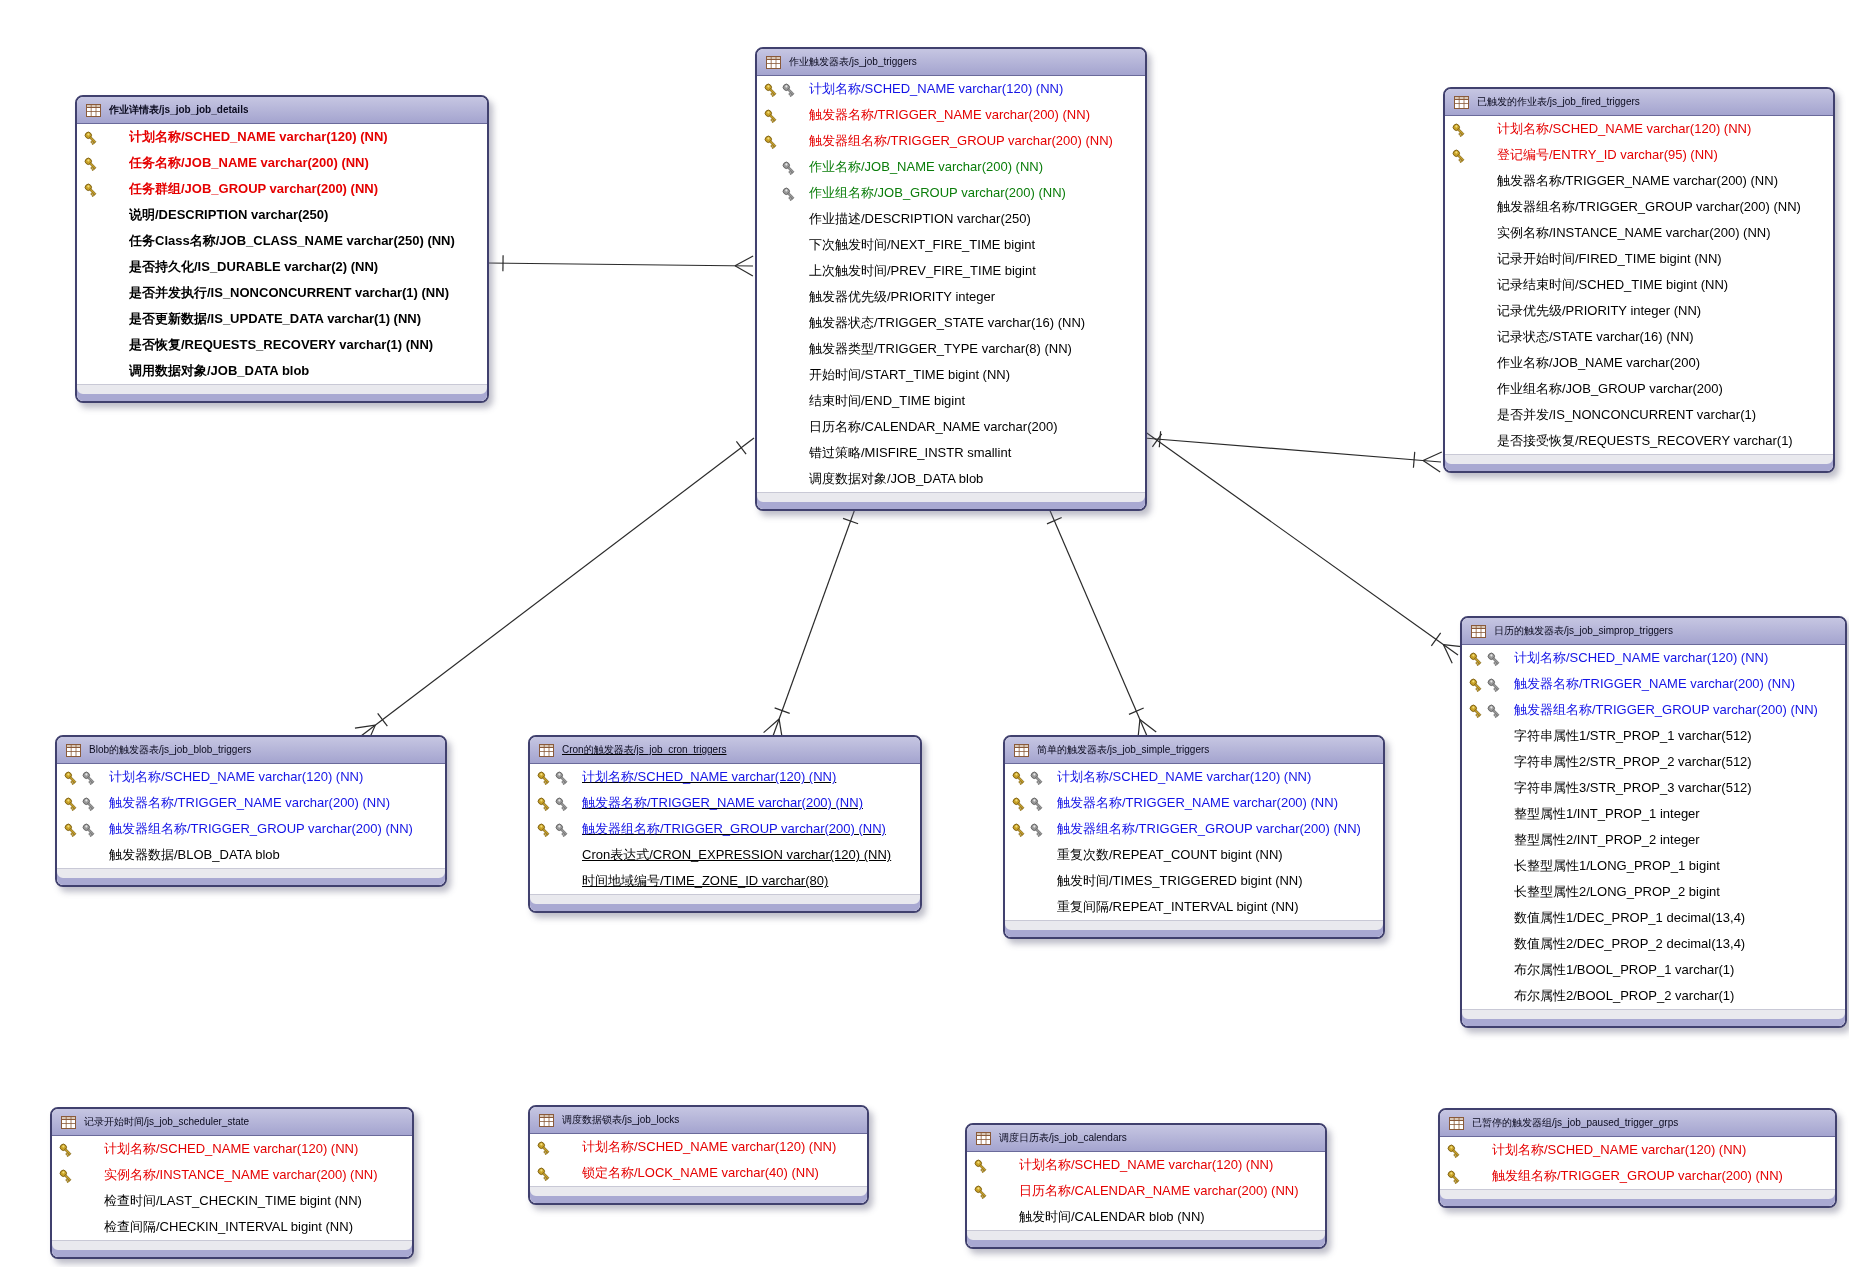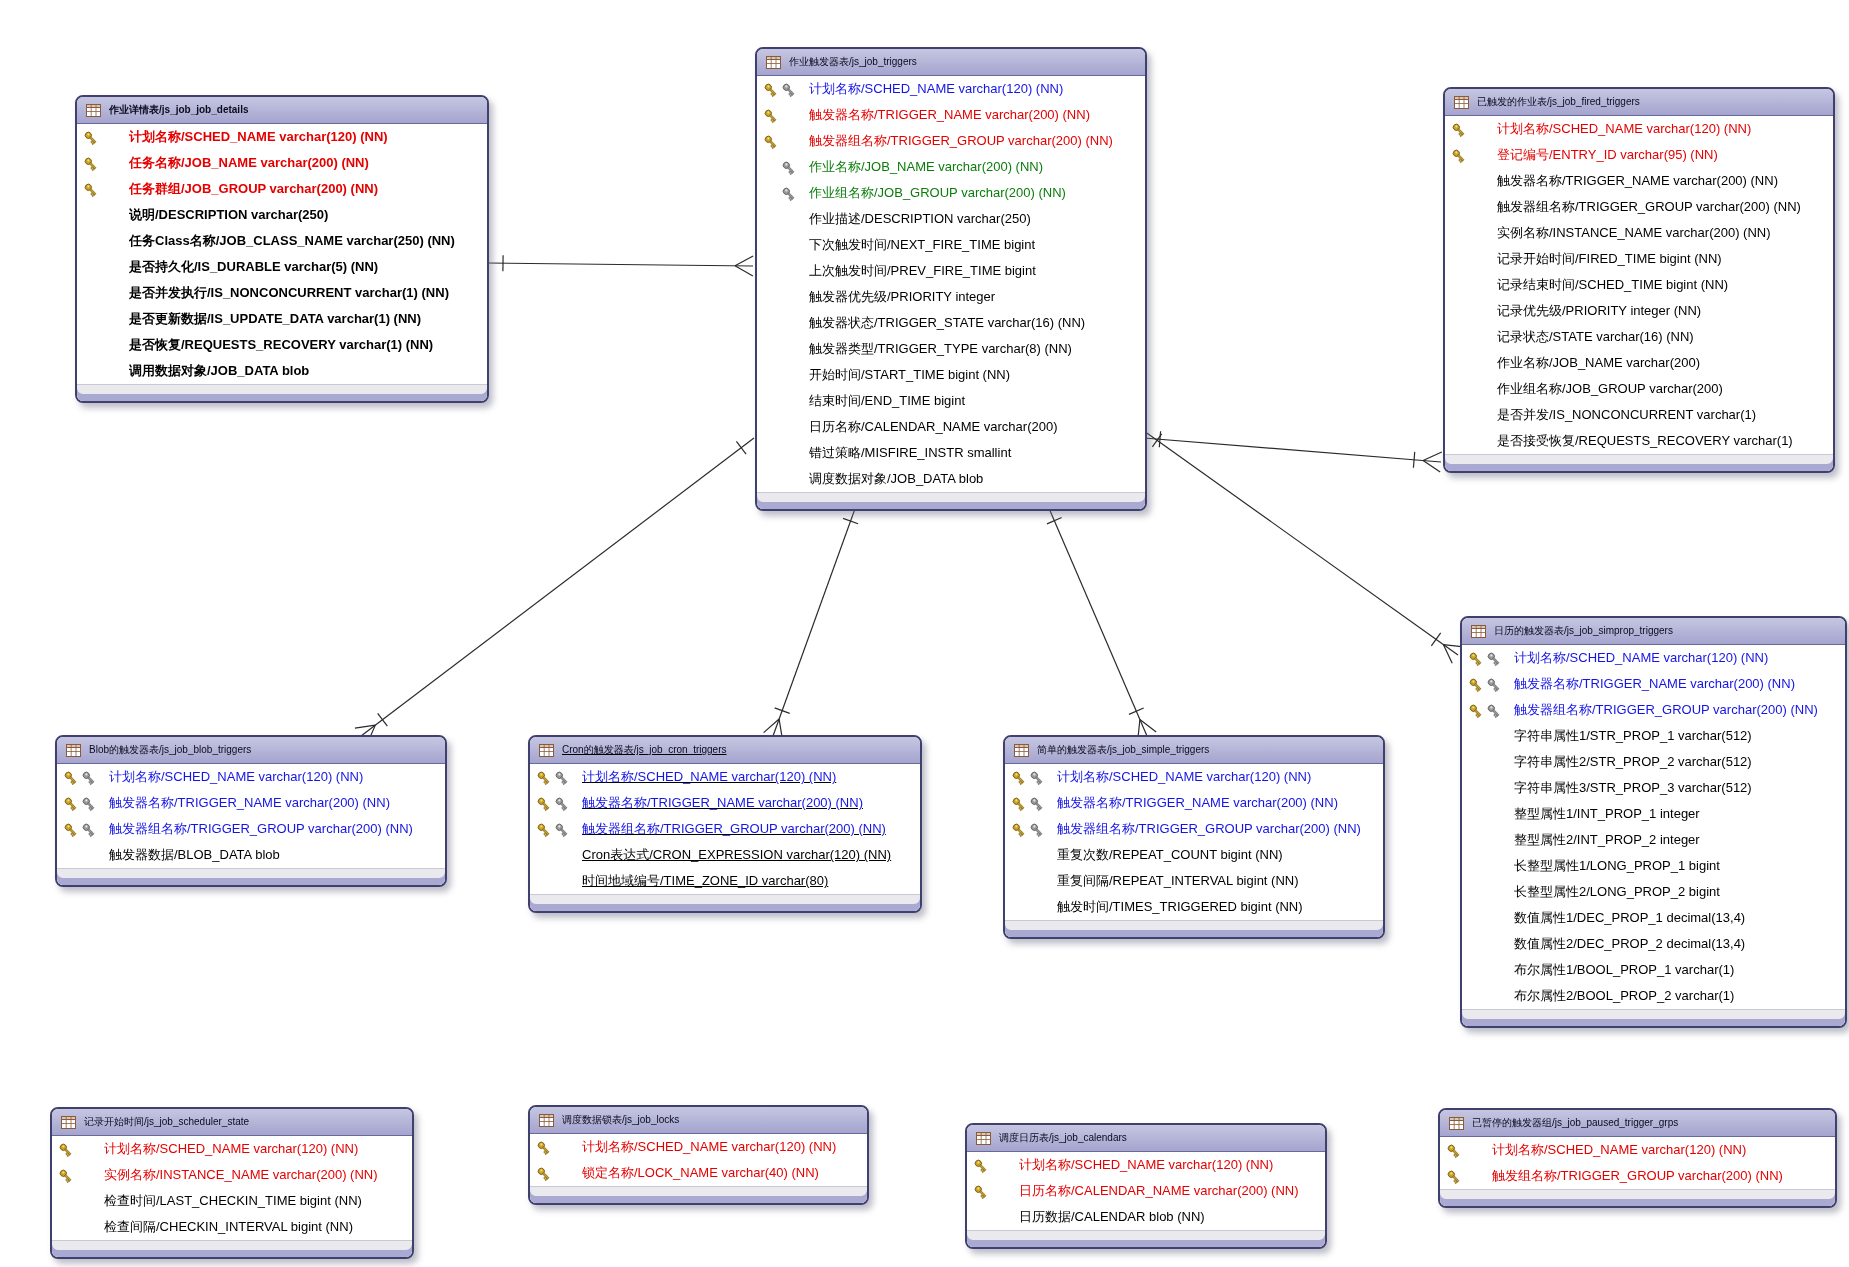--- a/index.html
+++ b/index.html
@@ -111,21 +111,21 @@
             </svg></span>
           <span class="rlabel c-pk">任务群组/JOB_GROUP varchar(200) (NN)</span>
         </div>
         <div class="trow">
           <span class="rlabel c-normal">说明/DESCRIPTION varchar(250)</span>
         </div>
         <div class="trow">
           <span class="rlabel c-normal">任务Class名称/JOB_CLASS_NAME varchar(250) (NN)</span>
         </div>
         <div class="trow">
-          <span class="rlabel c-normal">是否持久化/IS_DURABLE varchar(5) (NN)</span>
+          <span class="rlabel c-normal">是否持久化/IS_DURABLE varchar(2) (NN)</span>
         </div>
         <div class="trow">
           <span class="rlabel c-normal">是否并发执行/IS_NONCONCURRENT varchar(1) (NN)</span>
         </div>
         <div class="trow">
           <span class="rlabel c-normal">是否更新数据/IS_UPDATE_DATA varchar(1) (NN)</span>
         </div>
         <div class="trow">
           <span class="rlabel c-normal">是否恢复/REQUESTS_RECOVERY varchar(1) (NN)</span>
         </div>
@@ -571,25 +571,25 @@
                 <rect x="10.6" y="9" width="1.3" height="2.1" fill="#9a9a9a" stroke="#606060" stroke-width="0.6"></rect>
                 <rect x="12.7" y="9" width="1.3" height="2.6" fill="#9a9a9a" stroke="#606060" stroke-width="0.6"></rect>
               </g>
             </svg></span>
           <span class="rlabel c-pkfk">触发器组名称/TRIGGER_GROUP varchar(200) (NN)</span>
         </div>
         <div class="trow">
           <span class="rlabel c-normal">重复次数/REPEAT_COUNT bigint (NN)</span>
         </div>
         <div class="trow">
+          <span class="rlabel c-normal">触发时间/TIMES_TRIGGERED bigint (NN)</span>
+        </div>
+        <div class="trow">
           <span class="rlabel c-normal">重复间隔/REPEAT_INTERVAL bigint (NN)</span>
         </div>
-        <div class="trow">
-          <span class="rlabel c-normal">触发时间/TIMES_TRIGGERED bigint (NN)</span>
-        </div>
       </div>
       <div class="tfoot"></div>
     </div>
     <div class="table" style="left: 1460px; top: 616px; width: 383px;">
       <div class="thead">
         <span class="ticon">
           <svg width="15" height="13" viewBox="0 0 15 13">
             <rect x="0.5" y="0.5" width="14" height="12" fill="#ffffff" stroke="#8a5a3a" stroke-width="1"></rect>
             <rect x="0.5" y="0.5" width="14" height="3" fill="#d8c8b8" stroke="#8a5a3a" stroke-width="1"></rect>
             <line x1="5.2" y1="0.5" x2="5.2" y2="12.5" stroke="#8a5a3a" stroke-width="0.8"></line>
@@ -819,21 +819,21 @@
                 <circle cx="4.2" cy="8" r="3.1" fill="#c9a227" stroke="#7a5c10" stroke-width="0.9"></circle>
                 <circle cx="3.6" cy="7.3" r="1.1" fill="#f2dd7a"></circle>
                 <rect x="6.8" y="7.1" width="7.4" height="1.9" rx="0.4" fill="#c9a227" stroke="#7a5c10" stroke-width="0.7"></rect>
                 <rect x="10.6" y="9" width="1.3" height="2.1" fill="#c9a227" stroke="#7a5c10" stroke-width="0.6"></rect>
                 <rect x="12.7" y="9" width="1.3" height="2.6" fill="#c9a227" stroke="#7a5c10" stroke-width="0.6"></rect>
               </g>
             </svg></span>
           <span class="rlabel c-pk">日历名称/CALENDAR_NAME varchar(200) (NN)</span>
         </div>
         <div class="trow">
-          <span class="rlabel c-normal">日历数据/CALENDAR blob (NN)</span>
+          <span class="rlabel c-normal">触发时间/CALENDAR blob (NN)</span>
         </div>
       </div>
       <div class="tfoot"></div>
     </div>
     <div class="table" style="left: 1438px; top: 1108px; width: 395px;">
       <div class="thead">
         <span class="ticon">
           <svg width="15" height="13" viewBox="0 0 15 13">
             <rect x="0.5" y="0.5" width="14" height="12" fill="#ffffff" stroke="#8a5a3a" stroke-width="1"></rect>
             <rect x="0.5" y="0.5" width="14" height="3" fill="#d8c8b8" stroke="#8a5a3a" stroke-width="1"></rect>

